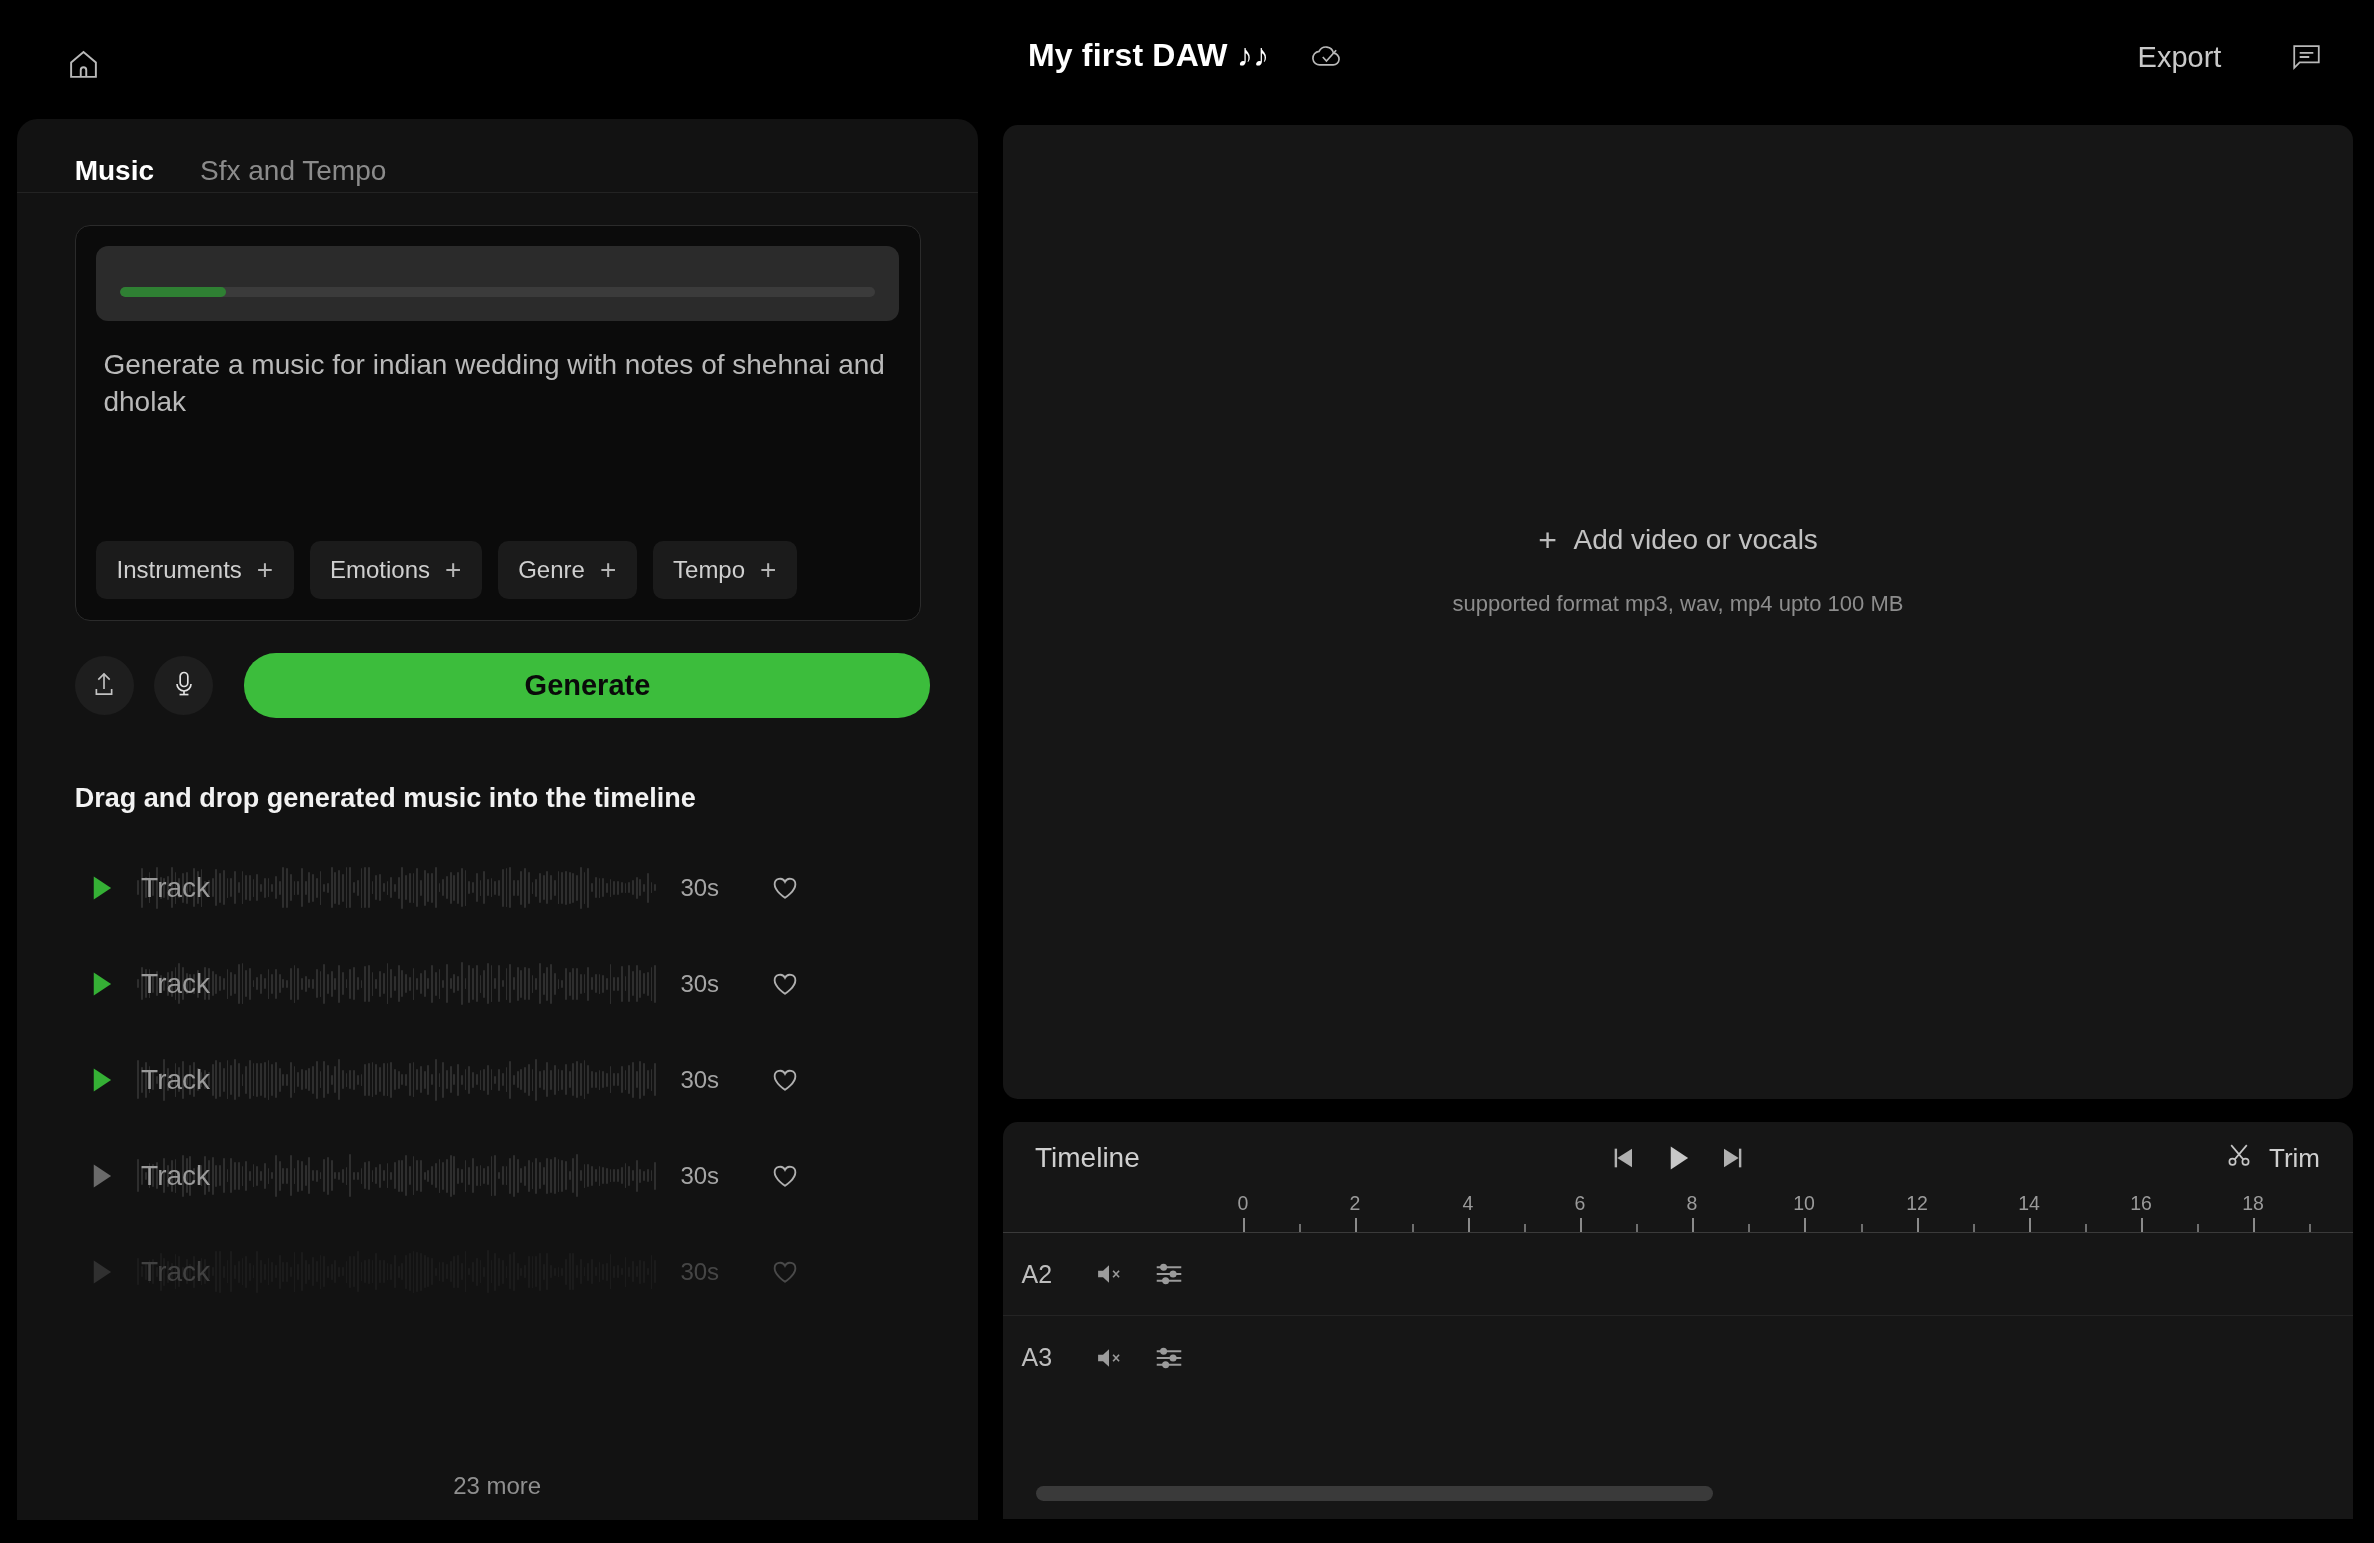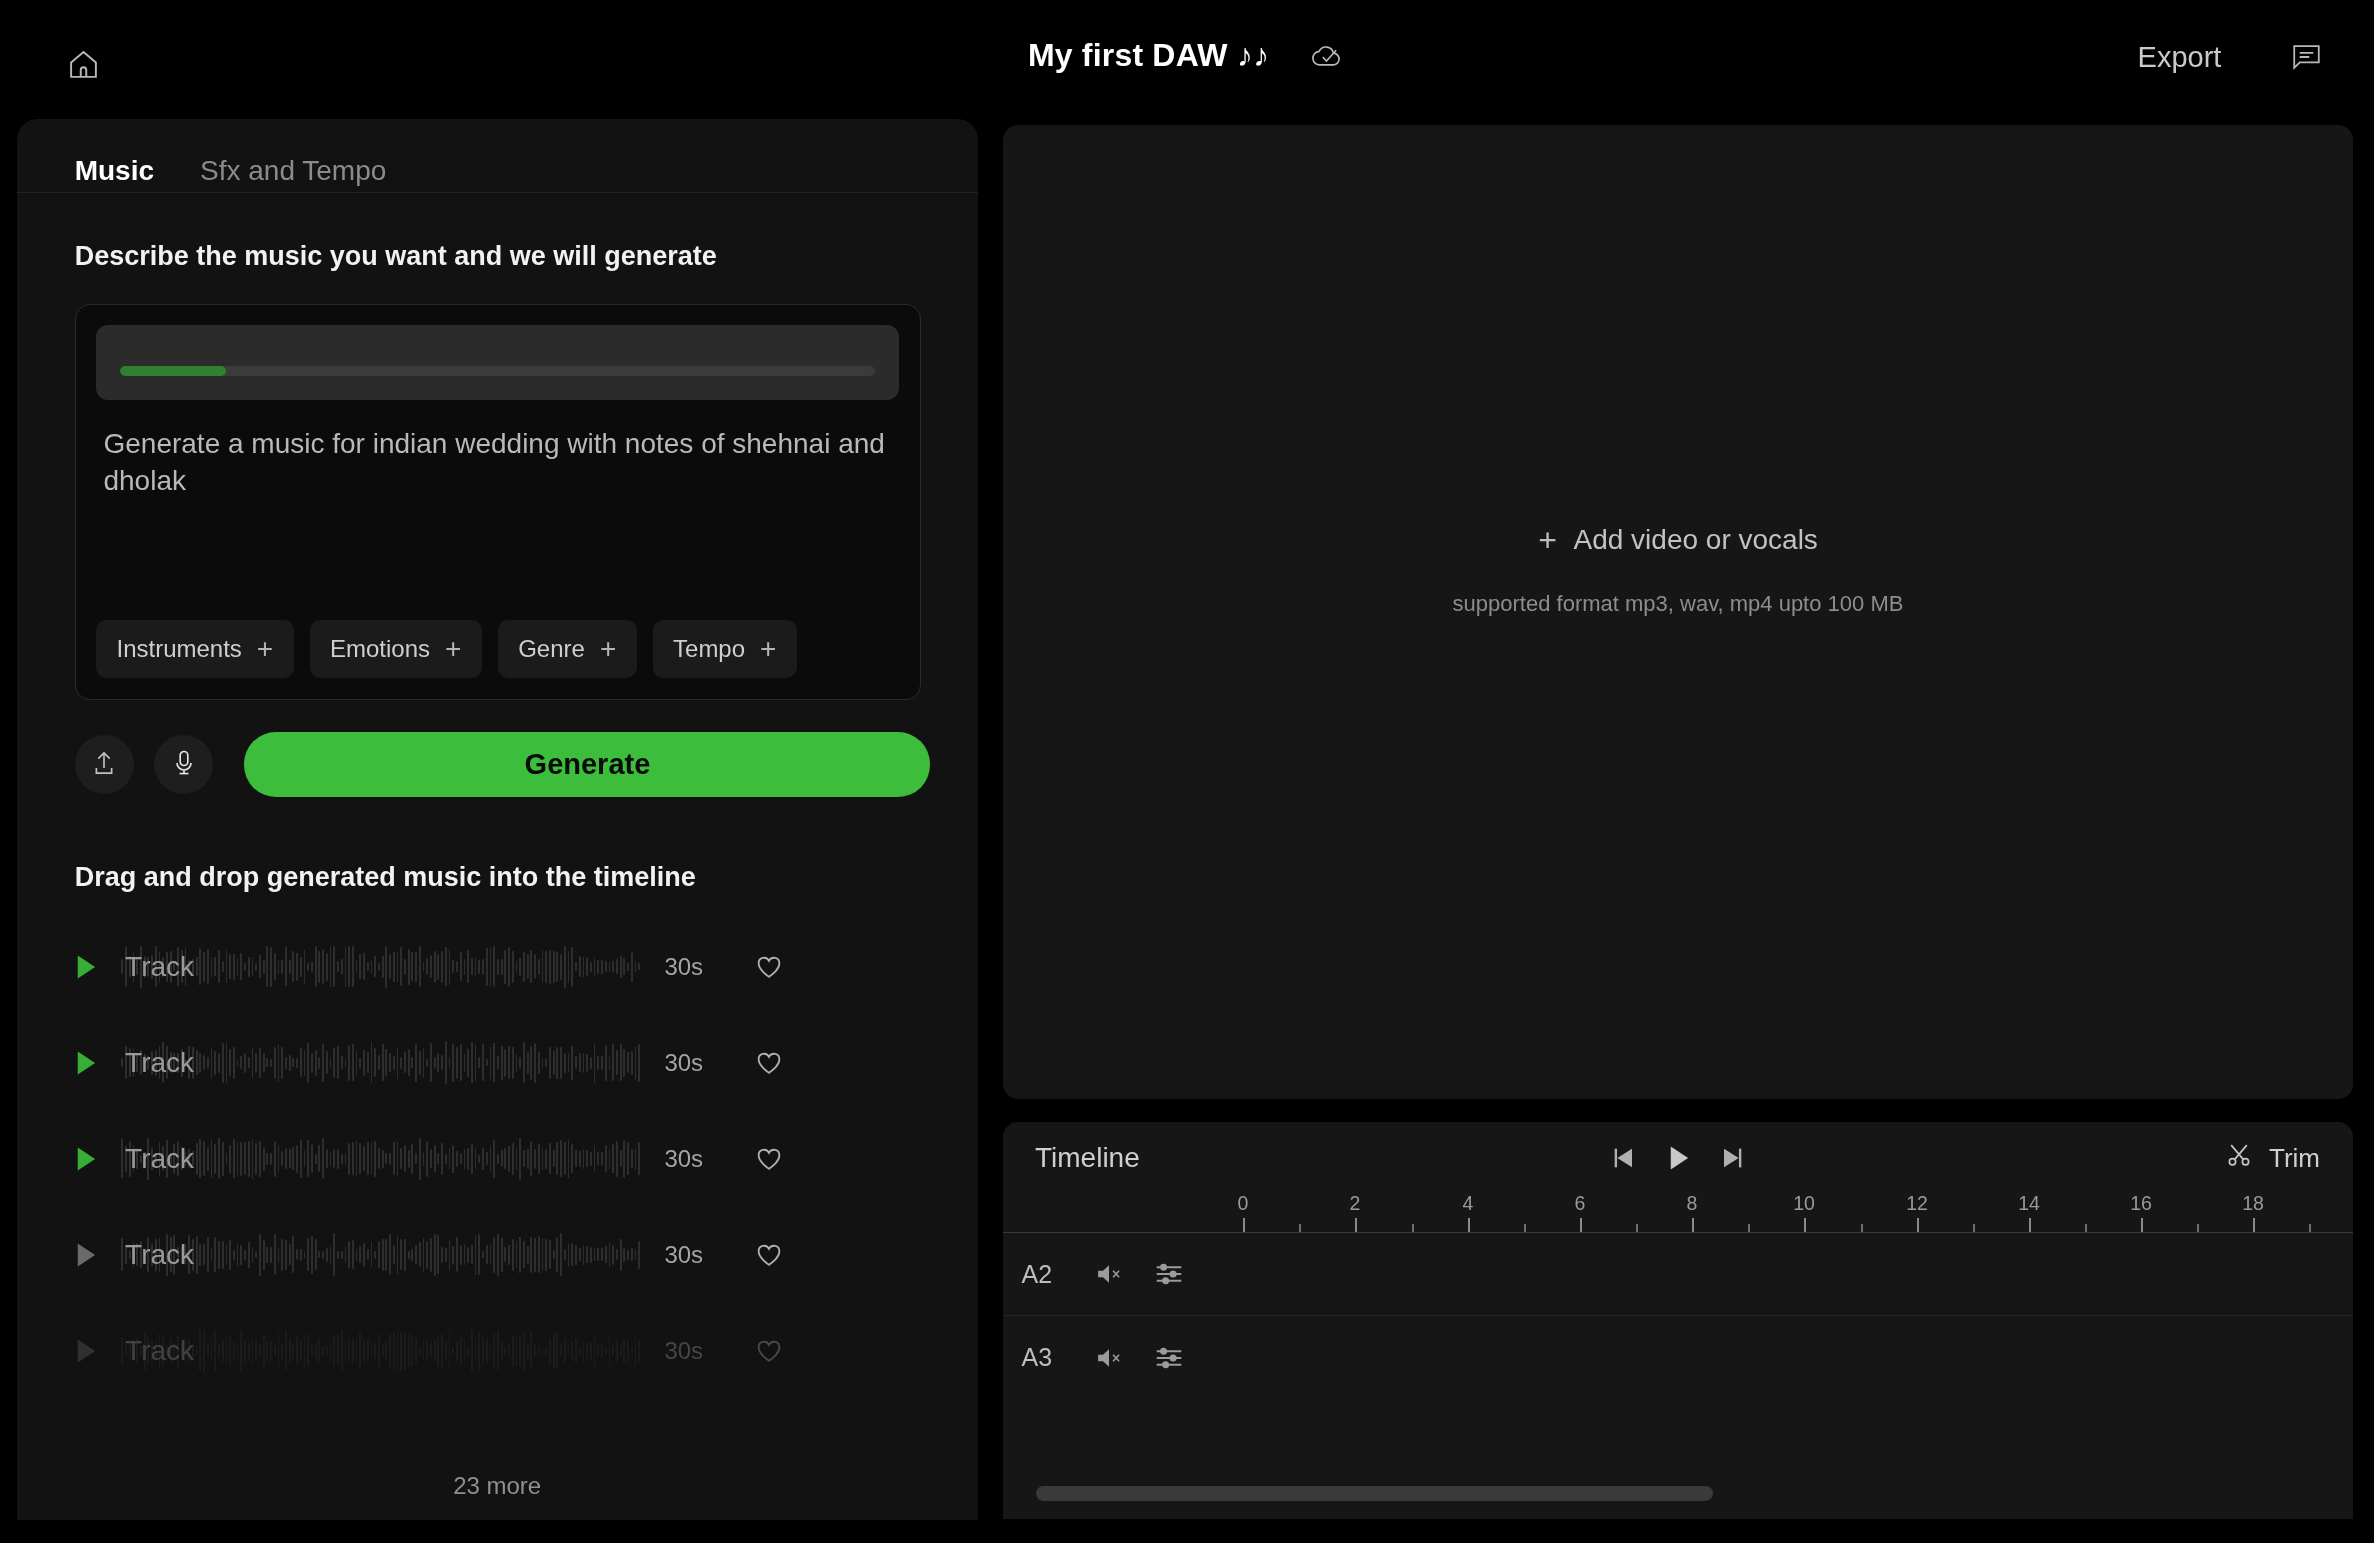--- a/index.html
+++ b/index.html
@@ -111,21 +111,21 @@
     font-family: inherit; cursor: pointer; margin-left: 11px;
   }
 
   
   .tracks-title {
     font-size: 27px; font-weight: bold; color: #f2f2f2;
     padding: 65px 0 0 58px;
   }
   .track-list { margin-top: 26px; position: relative; }
   .track-row {
-    display: flex; align-items: center; height: 96px; padding-left: 56px;
+    display: flex; align-items: center; height: 96px; padding-left: 72px;
     position: relative;
   }
   .play-icon { width: 32px; display: flex; align-items: center; }
   .wave-wrap {
     position: relative; width: 519px; height: 45px; margin-left: 16.7px;
   }
   .wave { position: absolute; inset: 0; display: flex; align-items: center; gap: 1.9px; }
   .wave i { display: block; width: 2.8px; background: #2e2e2e; border-radius: 0.9px; }
   .track-label {
     position: absolute; left: 3.7px; top: 50%; transform: translateY(-50%);
@@ -256,21 +256,20 @@
     </div>
   </div>
 
   <div class="left-panel">
 
     <div class="tabs">
       <div class="tab active">Music</div>
       <div class="tab">Sfx and Tempo</div>
     </div>
 
-    <div class="section-title">Describe the music you want and we will generate</div>
 
     <div class="prompt-card">
 
       <div class="upload-row">
         <div class="progress-track">
           <div class="progress-fill" id="progress-fill" style="width: 14%; background: rgb(47, 128, 51);"></div>
         </div>
       </div>
 
       <textarea class="prompt-text" rows="4" placeholder="Describe the music you want" style="">Generate a music for indian wedding with notes of shehnai and dholak</textarea>

